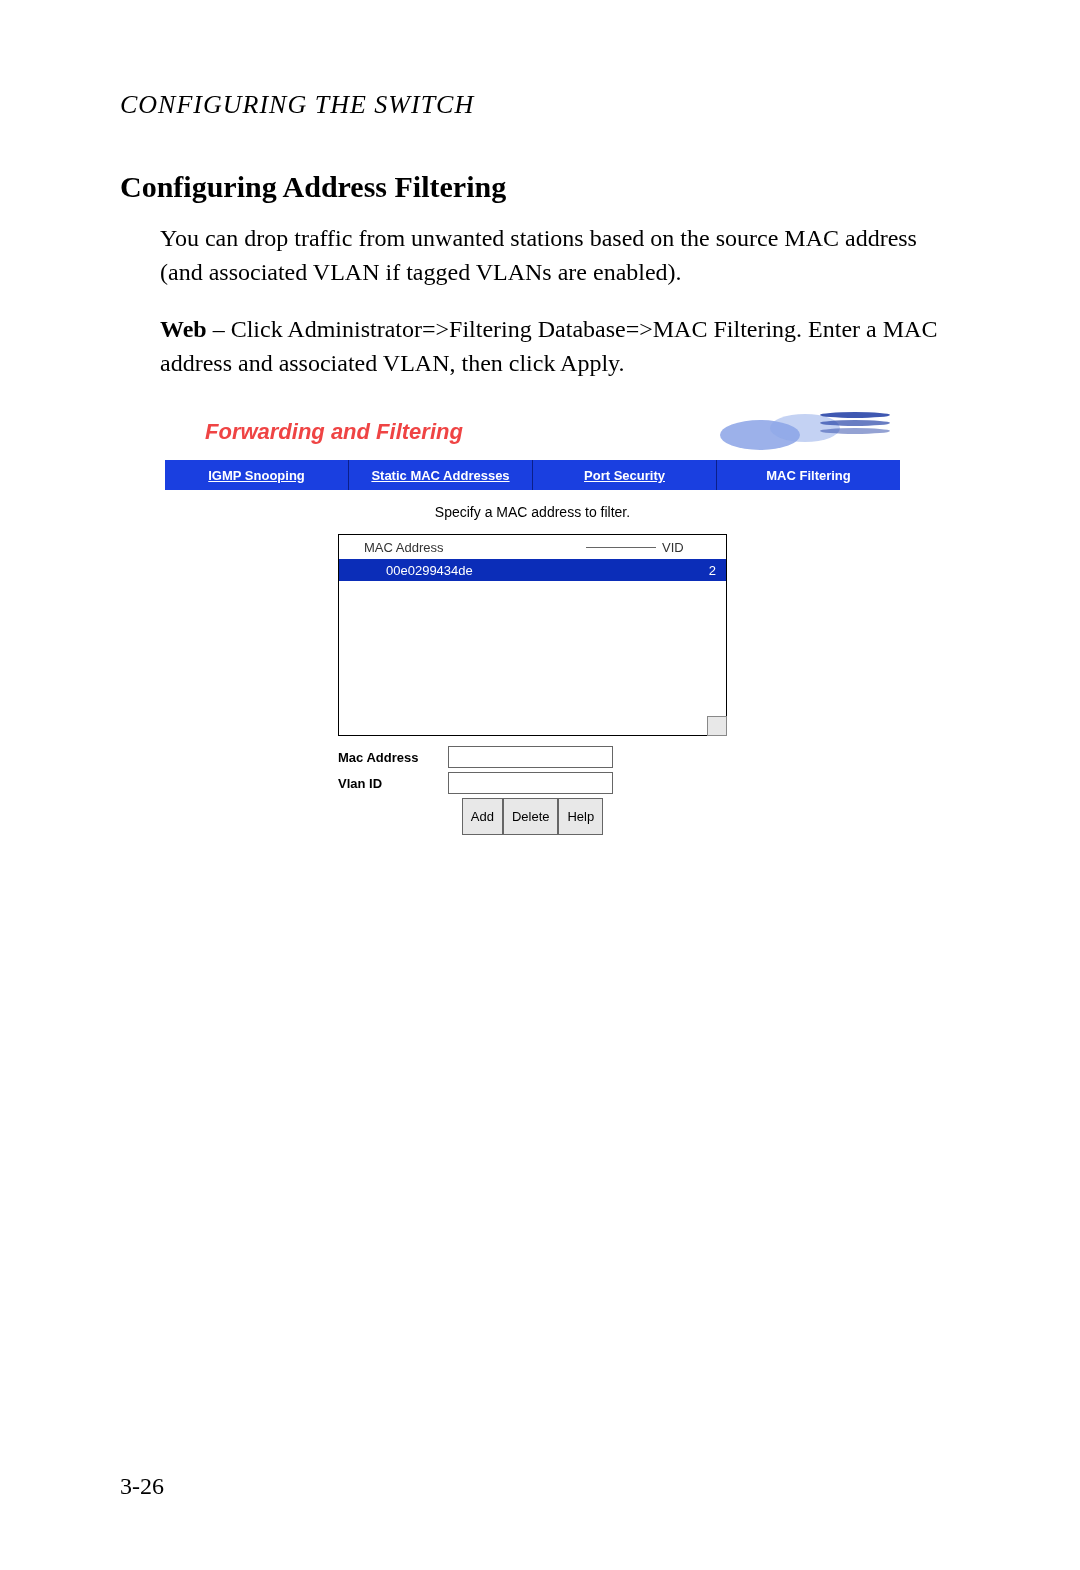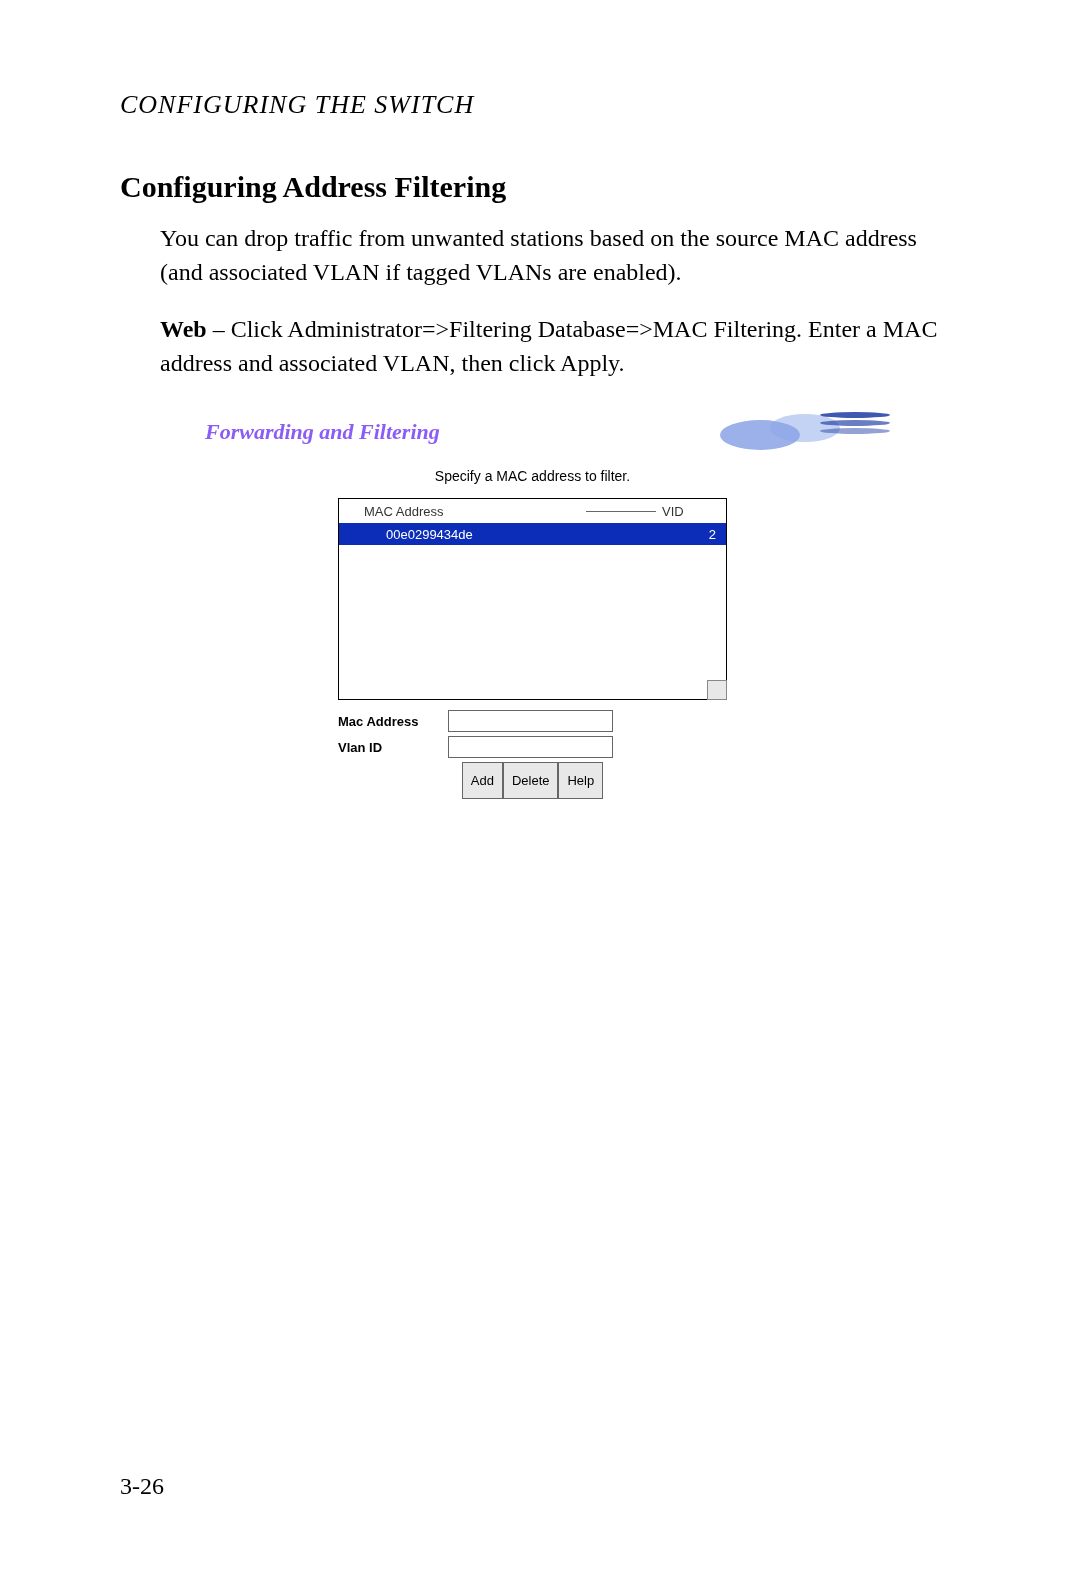--- a/index.html
+++ b/index.html
@@ -78,25 +78,25 @@
     font-size: 14px;
     color: #000;
     background: #fff;
   }
   .forwarding-bar {
     display: flex;
     align-items: center;
     height: 44px;
   }
   .ff-title {
-    color: #8b5cf6;
+    color: #ef4444;
     font-weight: bold;
     font-style: italic;
     font-size: 22px;
-    font-family: Liberation Serif, serif;
+    font-family: Liberation Sans, sans-serif;
     padding-left: 40px;
     flex: 1;
   }
   .ff-art {
     width: 190px;
     height: 44px;
     position: relative;
     overflow: hidden;
   }
   .ff-art .smear {
@@ -235,20 +235,26 @@
       <div class="ff-title">Forwarding and Filtering</div>
       <div class="ff-art">
         <div class="smear" style="left:10px;top:10px;width:80px;height:30px;background:#3a63d6;"></div>
         <div class="smear" style="left:60px;top:4px;width:70px;height:28px;background:#8aa6e8;"></div>
         <div class="smear" style="left:110px;top:2px;width:70px;height:6px;background:#2a46a8;opacity:.9;"></div>
         <div class="smear" style="left:110px;top:10px;width:70px;height:6px;background:#2a46a8;opacity:.7;"></div>
         <div class="smear" style="left:110px;top:18px;width:70px;height:6px;background:#2a46a8;opacity:.5;"></div>
       </div>
     </div>
 
+    <div class="tabs-row">
+      <div class="tab">IGMP Snooping</div>
+      <div class="tab">Static MAC Addresses</div>
+      <div class="tab">Port Security</div>
+      <div class="tab active">MAC Filtering</div>
+    </div>
 
     <div class="panel-area">
       <div class="panel-inner">
         <div class="instruct">Specify a MAC address to filter.</div>
 
         <div class="listbox">
           <div class="list-head-row">
             <span class="lh-mac">MAC Address</span>
             <span class="lh-line"></span>
             <span class="lh-vid">VID</span>

